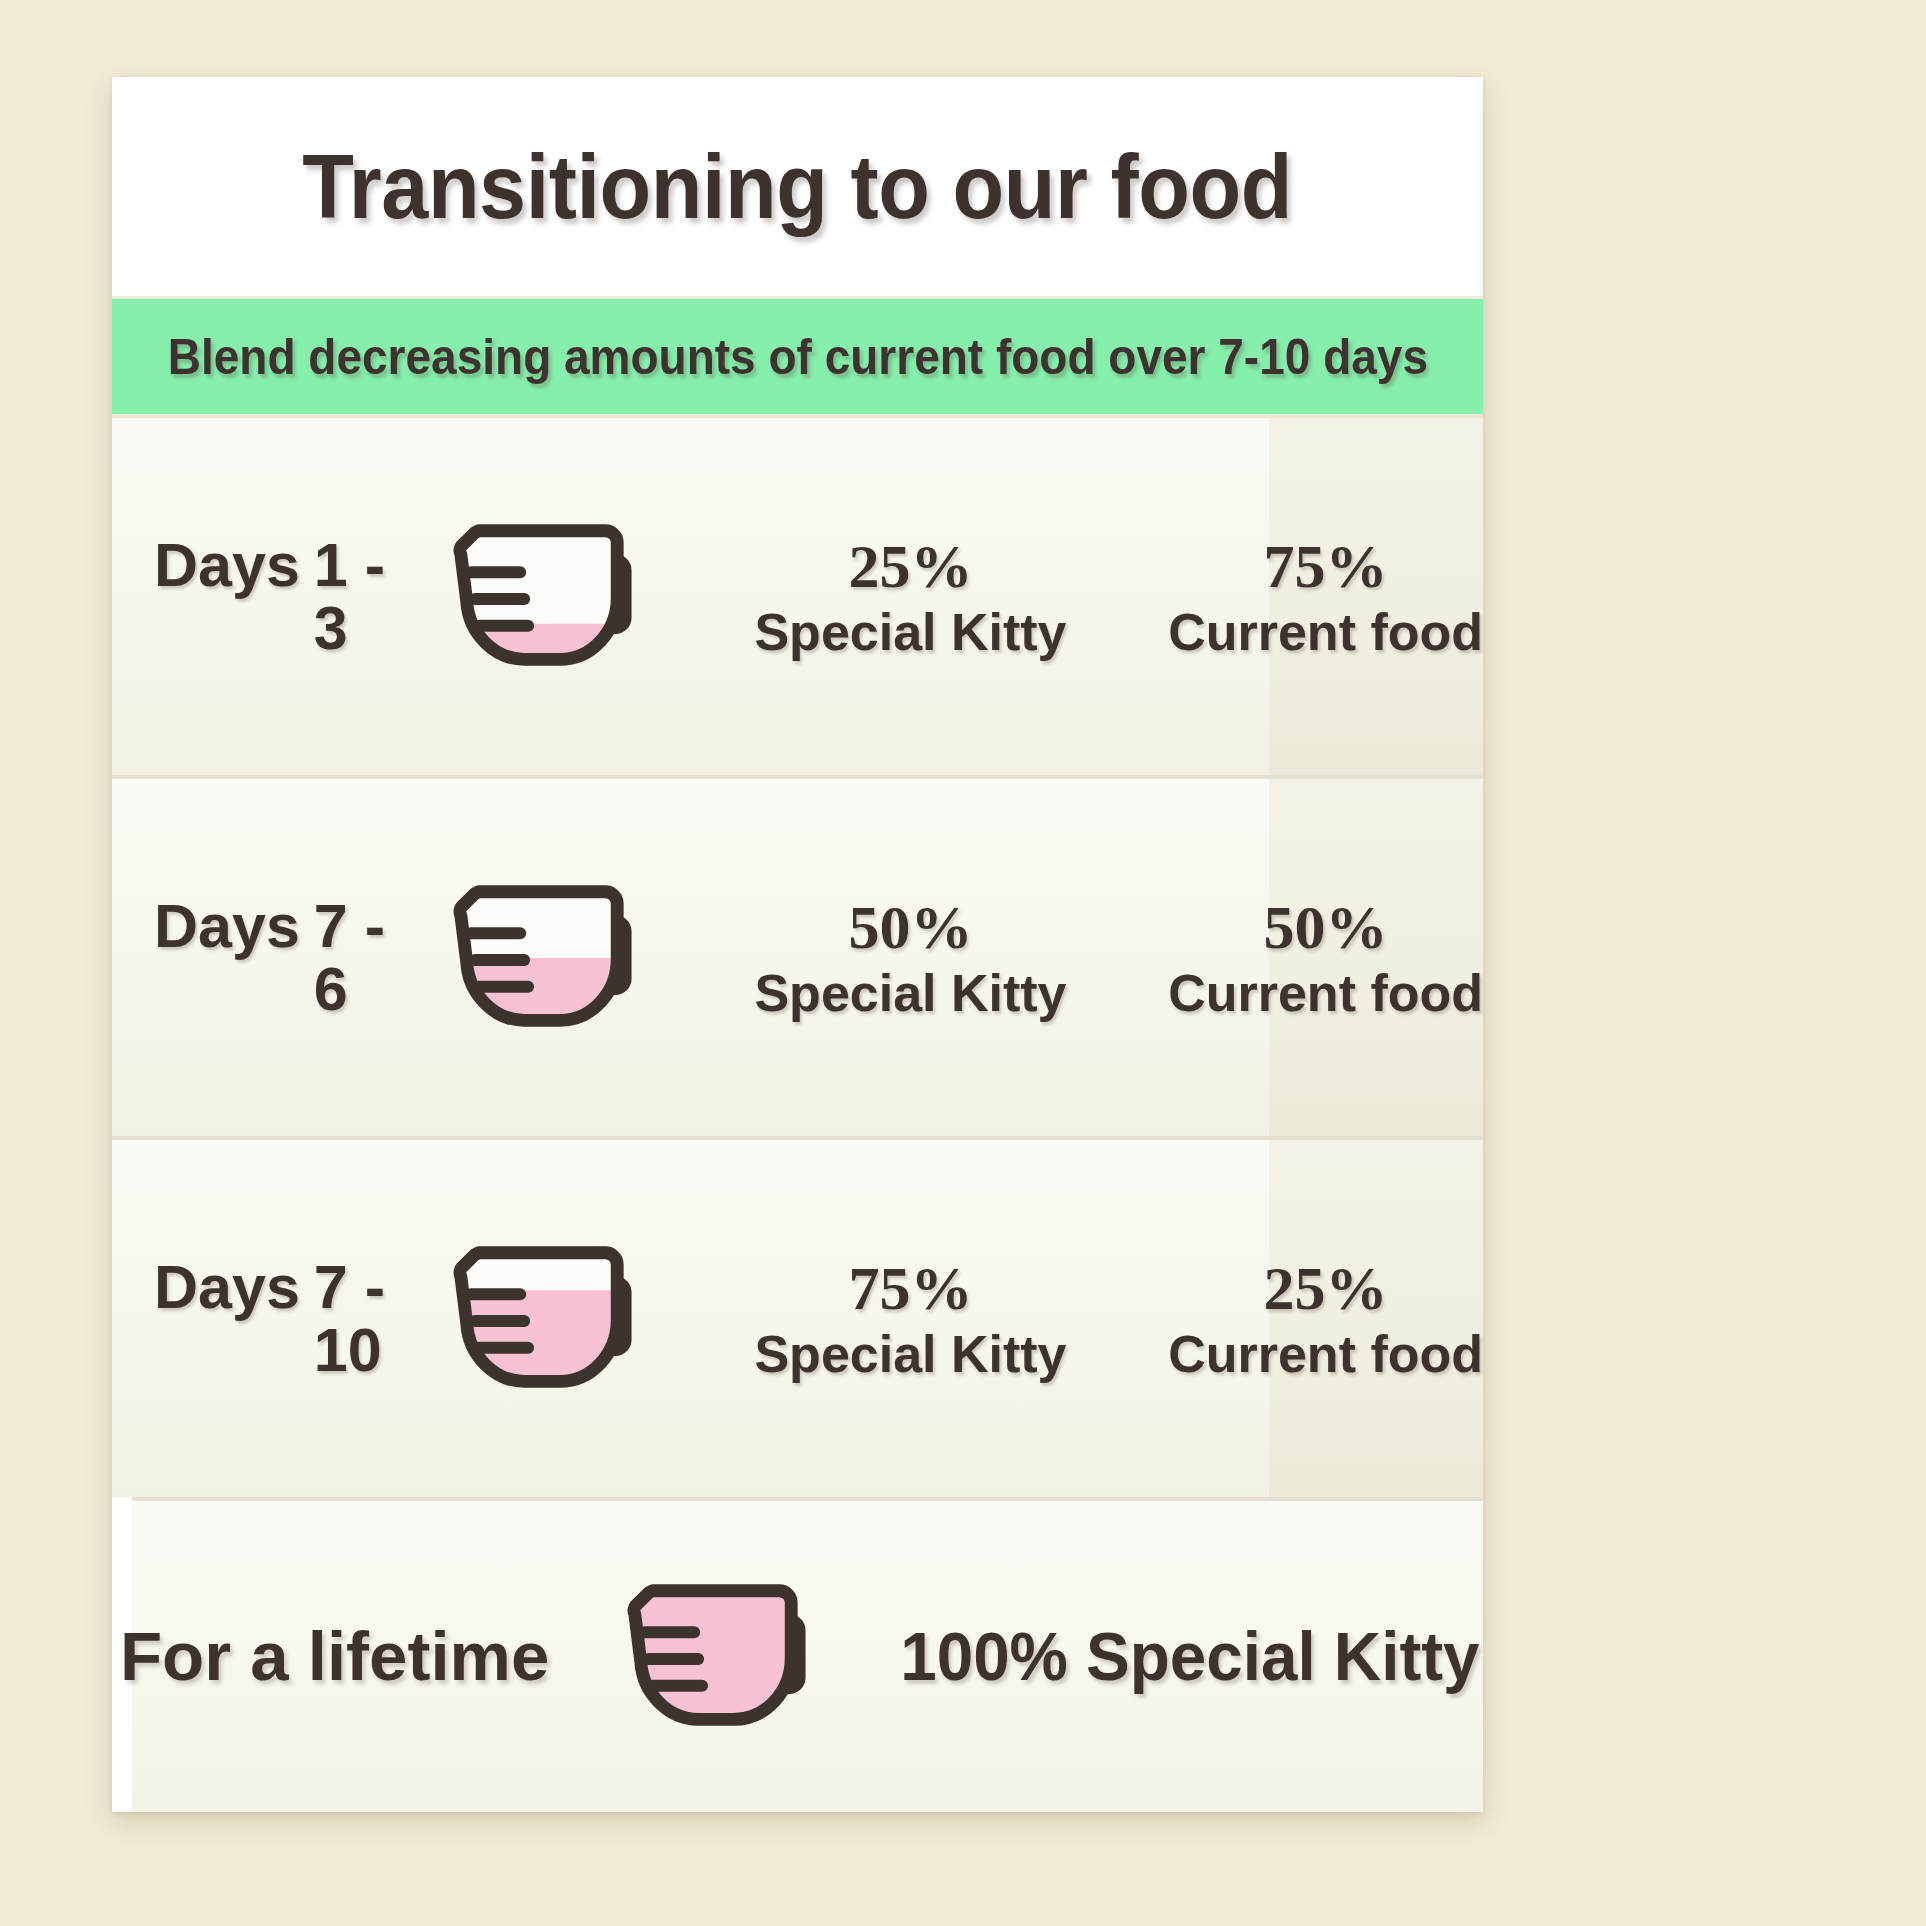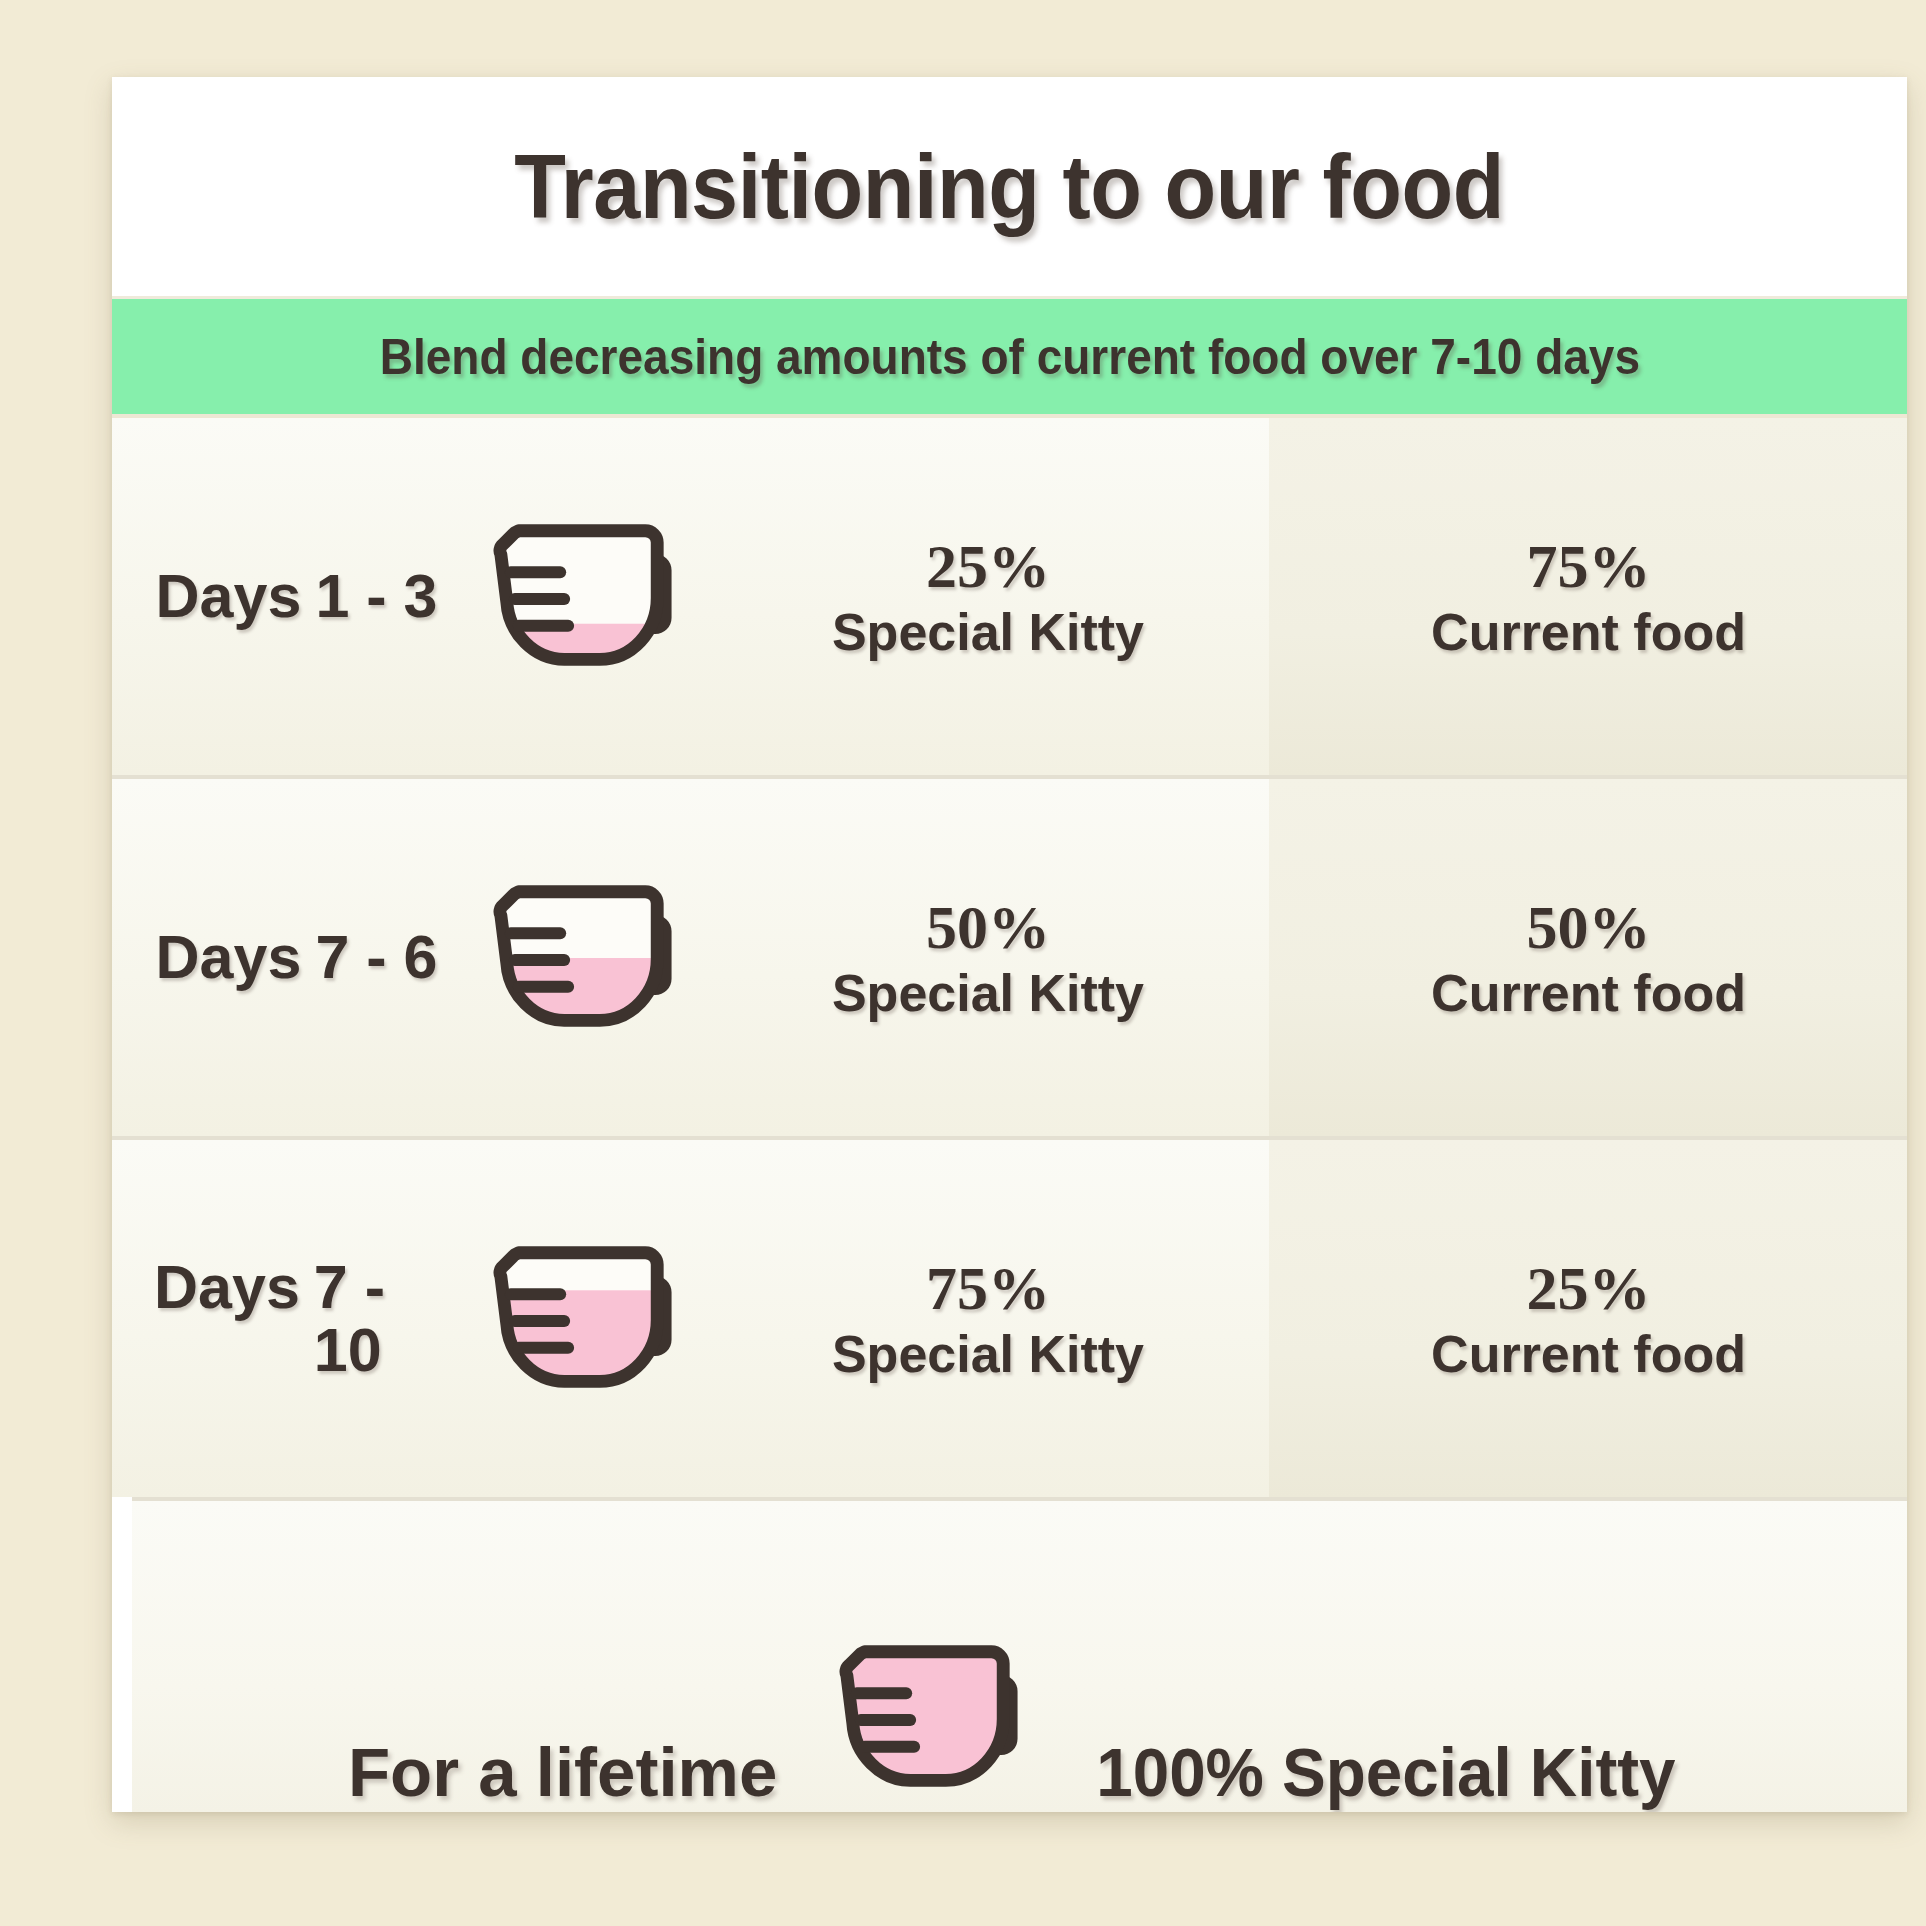--- a/index.html
+++ b/index.html
@@ -20,21 +20,21 @@
     display: flex;
     align-items: flex-start;
     justify-content: center;
   }
 
   
   .card {
     position: absolute;
     left: 112px;
     top: 77px;
-    width: 1795px;
+    width: 1371px;
     height: 1735px;
     background: #ffffff;
     box-shadow: 0 10px 26px rgba(120,105,70,0.22),
                 0 2px 6px rgba(120,105,70,0.14);
     overflow: hidden;
     display: flex;
     flex-direction: column;
   }
 
   
@@ -159,23 +159,23 @@
     color: #3d332e;
     text-shadow: 2px 3px 3px rgba(90,75,65,0.26);
     line-height: 1.05;
     white-space: nowrap;
   }
 
   
   .lifetime {
     flex: 0 0 315px;
     display: flex;
-    align-items: flex-end;
-    justify-content: center;
-    gap: 48px;
+    align-items: center;
+    justify-content: center;
+    gap: 64px;
     background: linear-gradient(180deg,#fbfbf6 0%, #f8f7ee 60%, #f4f2e6 100%);
     border-top: 4px solid #e4e0d2;
     margin-left: 20px;
   }
   .lifetime .ltext {
     font-family: "Liberation Sans", sans-serif;
     font-weight: bold;
     font-size: 69px;
     color: #3d332e;
     text-shadow: 3px 4px 4px rgba(90,75,65,0.26);

